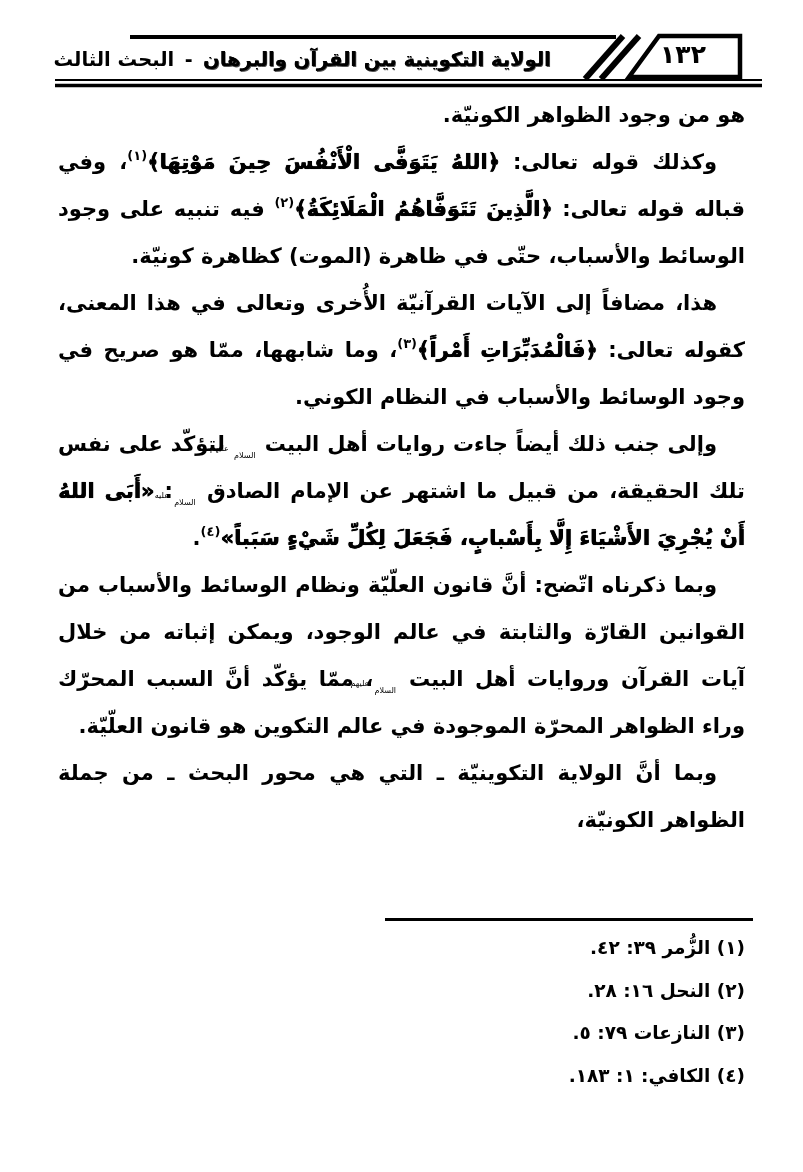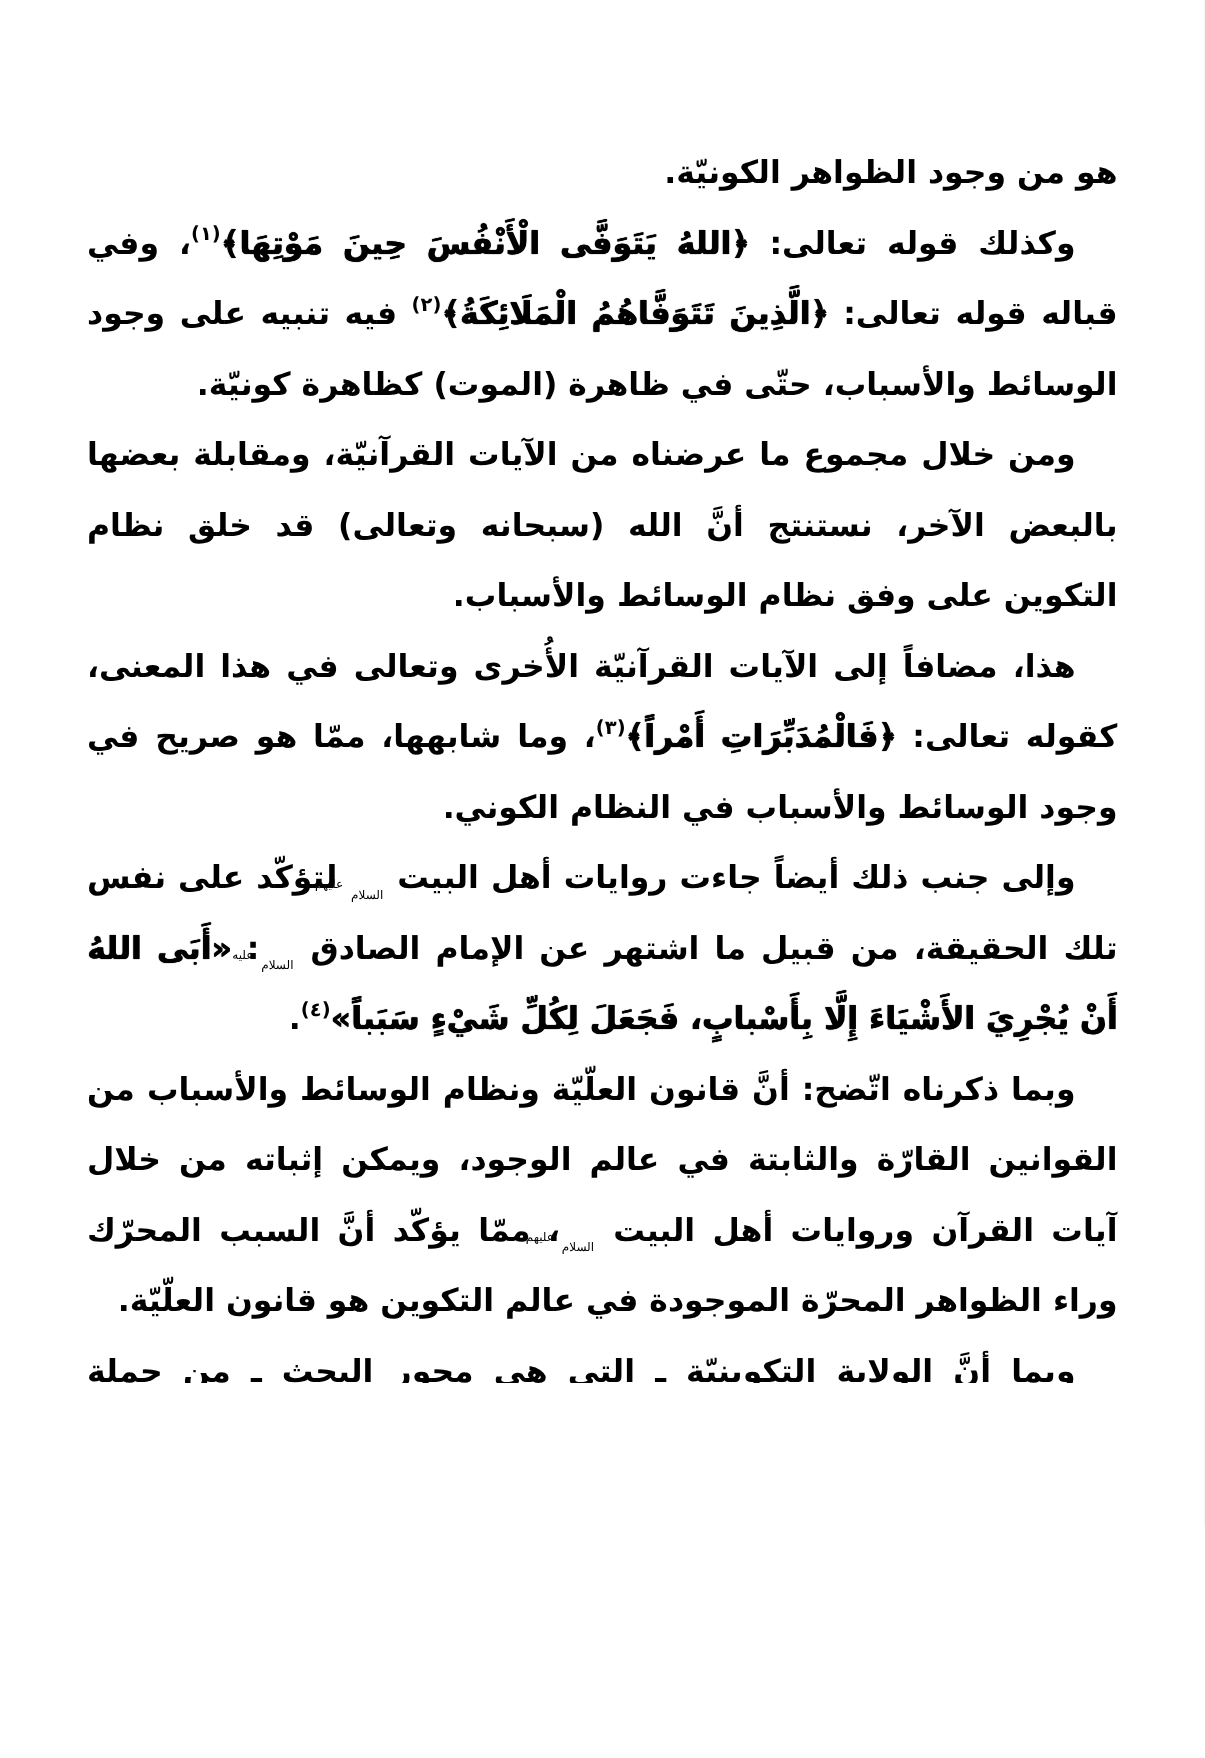--- a/index.html
+++ b/index.html
@@ -97,25 +97,53 @@
     font-weight:bold;
     line-height:42.5px;
     text-align:right;
   }
 </style>
 </head>
 <body>
 
 <div class="page">
 
+  <div class="header">
+    <svg width="803" height="100" viewBox="0 0 803 100">
+
+      <line x1="130" y1="37" x2="616" y2="37" stroke="#000" stroke-width="4"></line>
+
+      <line x1="585" y1="79" x2="623" y2="36" stroke="#000" stroke-width="6"></line>
+      <line x1="601" y1="79" x2="639" y2="36" stroke="#000" stroke-width="6"></line>
+
+      <polygon points="659,36 740,36 740,77 629,77" fill="#ffffff" stroke="#000" stroke-width="4.5"></polygon>
+
+      <line x1="55" y1="80" x2="762" y2="80" stroke="#000" stroke-width="2"></line>
+      <line x1="55" y1="85.5" x2="762" y2="85.5" stroke="#000" stroke-width="3.5"></line>
+    </svg>
+
+    <div class="header-title">
+      <span class="book-title">الولاية التكوينية بين القرآن والبرهان</span>
+      <span class="hdr-sep">-</span>
+      <span class="section-title">البحث الثالث</span>
+    </div>
+
+    <div class="page-num">١٣٢</div>
+  </div>
 
   <div class="body-text">
       <p class="para"><span class="seg-normal">هو من وجود الظواهر الكونيّة.</span></p>
       <p class="para indent"><span class="seg-normal">وكذلك قوله تعالى: </span><span class="seg-quran">﴿اللهُ يَتَوَفَّى الْأَنْفُسَ حِينَ مَوْتِهَا﴾</span><span class="seg-fn">(١)</span><span class="seg-normal">، وفي قباله قوله تعالى: </span><span class="seg-quran">﴿الَّذِينَ تَتَوَفَّاهُمُ الْمَلَائِكَةُ﴾</span><span class="seg-fn">(٢)</span><span class="seg-normal"> فيه تنبيه على وجود الوسائط والأسباب، حتّى في ظاهرة (الموت) كظاهرة كونيّة.</span></p>
-      <p class="para indent"><span class="seg-normal">ومن خلال مجموع ما عرضناه من الآيات القرآنيّة، ومقابلة بعضها بالبعض الآخر، نستنتج أنَّ الله (سبحانه وتعالى) قد خلق نظام التكوين على وفق نظام الوسائط والأسباب.</span></p>
       <p class="para indent"><span class="seg-normal">هذا، مضافاً إلى الآيات القرآنيّة الأُخرى وتعالى في هذا المعنى، كقوله تعالى: </span><span class="seg-quran">﴿فَالْمُدَبِّرَاتِ أَمْراً﴾</span><span class="seg-fn">(٣)</span><span class="seg-normal">، وما شابهها، ممّا هو صريح في وجود الوسائط والأسباب في النظام الكوني.</span></p>
       <p class="para indent"><span class="seg-normal">وإلى جنب ذلك أيضاً جاءت روايات أهل البيت </span><span class="seg-saws">عليهم السلام</span><span class="seg-normal"> لتؤكّد على نفس تلك الحقيقة، من قبيل ما اشتهر عن الإمام الصادق </span><span class="seg-saws">عليه السلام</span><span class="seg-normal">: </span><span class="seg-hadith">«أَبَى اللهُ أَنْ يُجْرِيَ الأَشْيَاءَ إِلَّا بِأَسْبابٍ، فَجَعَلَ لِكُلِّ شَيْءٍ سَبَباً»</span><span class="seg-fn">(٤)</span><span class="seg-normal">.</span></p>
       <p class="para indent"><span class="seg-normal">وبما ذكرناه اتّضح: أنَّ قانون العلّيّة ونظام الوسائط والأسباب من القوانين القارّة والثابتة في عالم الوجود، ويمكن إثباته من خلال آيات القرآن وروايات أهل البيت </span><span class="seg-saws">عليهم السلام</span><span class="seg-normal">، ممّا يؤكّد أنَّ السبب المحرّك وراء الظواهر المحرّة الموجودة في عالم التكوين هو قانون العلّيّة.</span></p>
       <p class="para indent"><span class="seg-normal">وبما أنَّ الولاية التكوينيّة ـ التي هي محور البحث ـ من جملة الظواهر الكونيّة،</span></p>
     </div>
 
+  <div class="footnotes">
+    <hr class="fn-sep">
+    <p class="fn-line">(١) الزُّمر ٣٩: ٤٢.</p>
+    <p class="fn-line">(٢) النحل ١٦: ٢٨.</p>
+    <p class="fn-line">(٣) النازعات ٧٩: ٥.</p>
+    <p class="fn-line">(٤) الكافي: ١: ١٨٣.</p>
+  </div>
 
 </div>
 
 </body></html>

